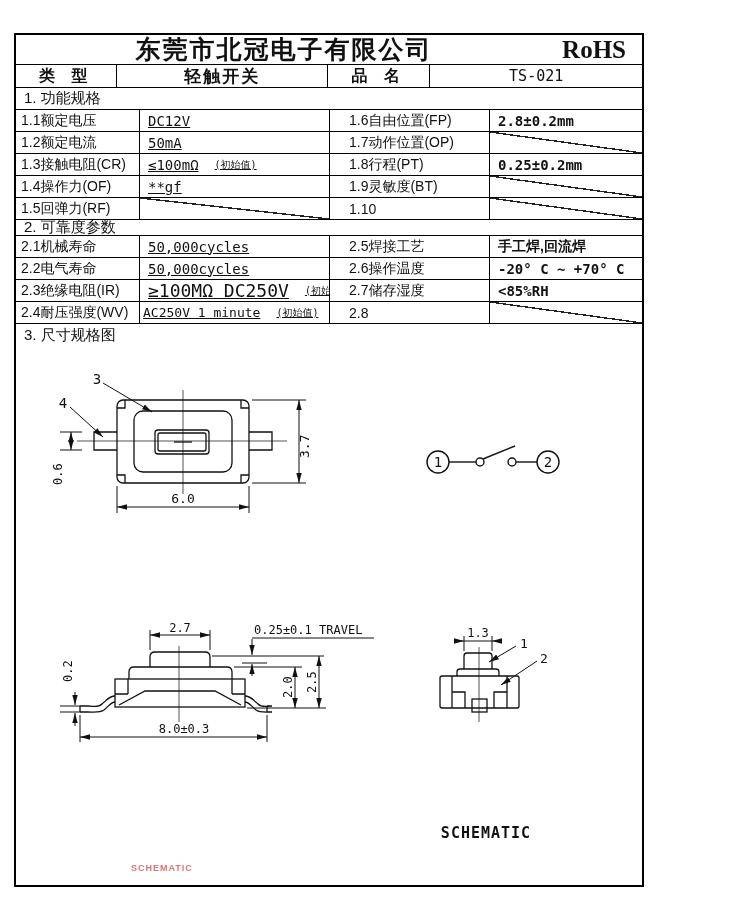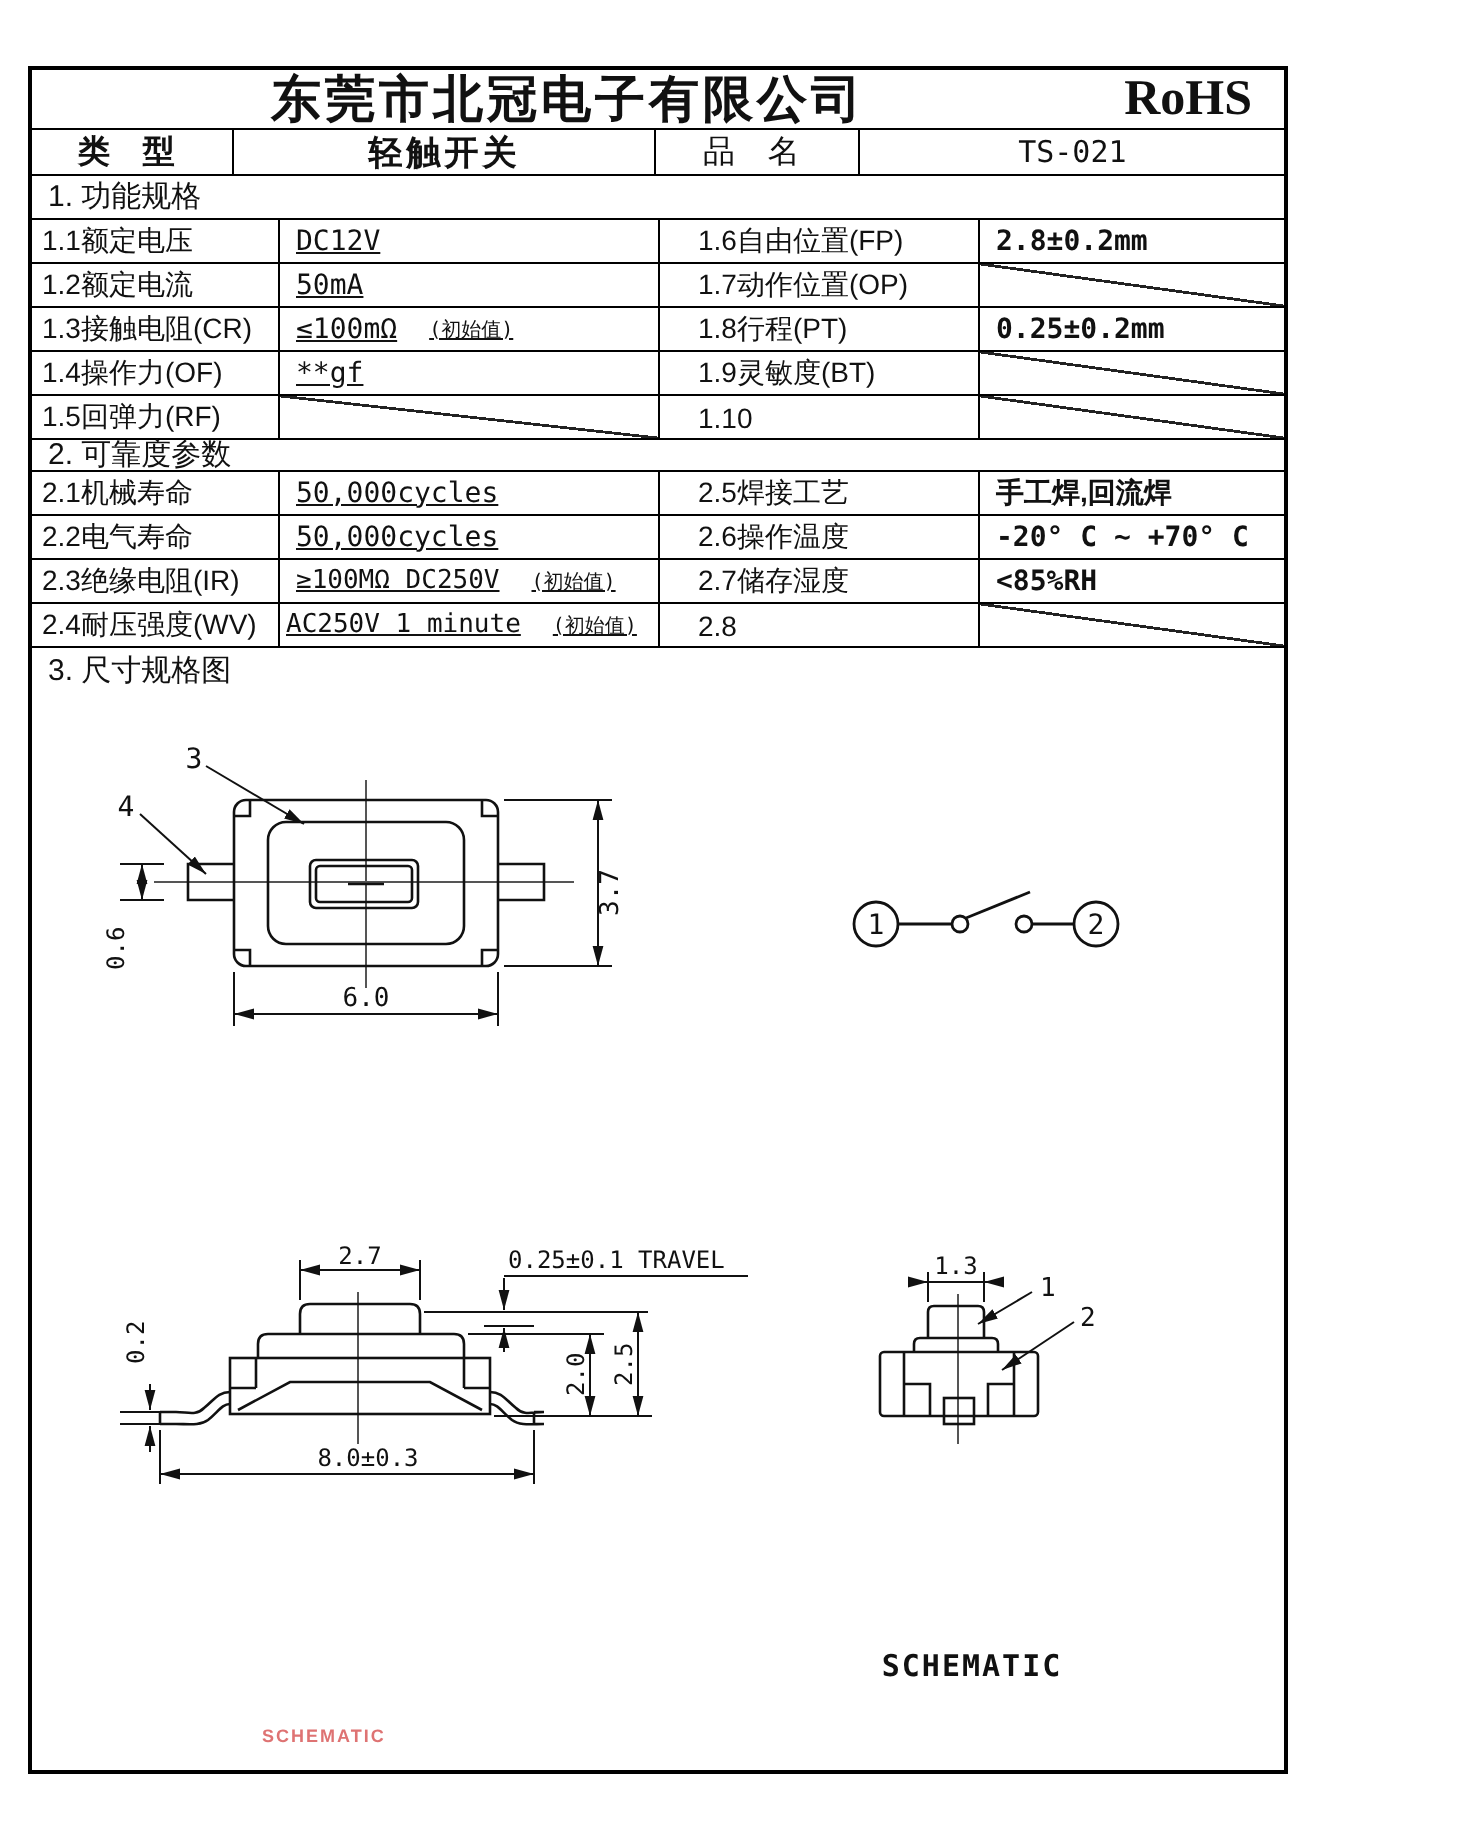--- a/index.html
+++ b/index.html
@@ -18,21 +18,21 @@
   .c{box-sizing:border-box;display:flex;align-items:center;overflow:hidden;white-space:nowrap;}
   .bl{border-left:1px solid #000;}
   
   .hdr-title{position:absolute;left:0;right:90px;top:0;bottom:0;display:flex;
     align-items:center;justify-content:center;font-size:25px;font-weight:bold;letter-spacing:2px;}
   .hdr-rohs{position:absolute;right:16px;top:0;bottom:0;display:flex;align-items:center;
     font-family:"Liberation Serif","DejaVu Serif",serif;font-size:25px;font-weight:bold;}
   
   .t1{width:101px;justify-content:center;font-size:16px;font-weight:bold;letter-spacing:6px;}
   .t2{width:212px;justify-content:center;font-size:17px;font-weight:bold;letter-spacing:2px;}
-  .t3{width:103px;justify-content:center;font-size:16px;font-weight:normal;letter-spacing:6px;}
+  .t3{width:103px;justify-content:center;font-size:16px;font-weight:bold;letter-spacing:6px;}
   .t4{width:214px;justify-content:center;font-size:15px;font-family:"DejaVu Sans Mono","Liberation Mono",monospace;}
   
   .sec{padding-left:8px;font-size:15px;align-items:center;display:flex;}
   
   .c1{width:123px;padding-left:5px;font-size:14px;}
   .c2{width:190px;padding-left:8px;text-decoration:underline;}
   .c3{width:160px;padding-left:19px;font-size:14px;}
   .c4{width:153px;padding-left:8px;font-weight:bold;}
   .val{font-family:"DejaVu Sans Mono","Liberation Mono",monospace;font-size:14px;}
   .note{font-size:10px;margin-left:16px;font-family:"DejaVu Sans Mono","Liberation Mono",monospace;}
@@ -127,21 +127,21 @@
         <span class="val">50,000cycles</span>
       </div>
     <div class="c c3 bl">2.6操作温度</div>
     <div class="c c4 bl">
         <span class="val">-20° C ~ +70° C</span>
       </div>
   </div>
   <div class="row" style="top:245px;height:22px;">
     <div class="c c1">2.3绝缘电阻(IR)</div>
     <div class="c c2 bl">
-        <span class="val" style="font-size:13px;">≥100MΩ DC250V</span>
+        <span class="val" style="font-size:18px;">≥100MΩ DC250V</span>
         <span class="note">(初始值)</span>
       </div>
     <div class="c c3 bl">2.7储存湿度</div>
     <div class="c c4 bl">
         <span class="val">&lt;85%RH</span>
       </div>
   </div>
   <div class="row" style="top:267px;height:22px;">
     <div class="c c1">2.4耐压强度(WV)</div>
     <div class="c c2 bl" style="padding-left:3px;">

